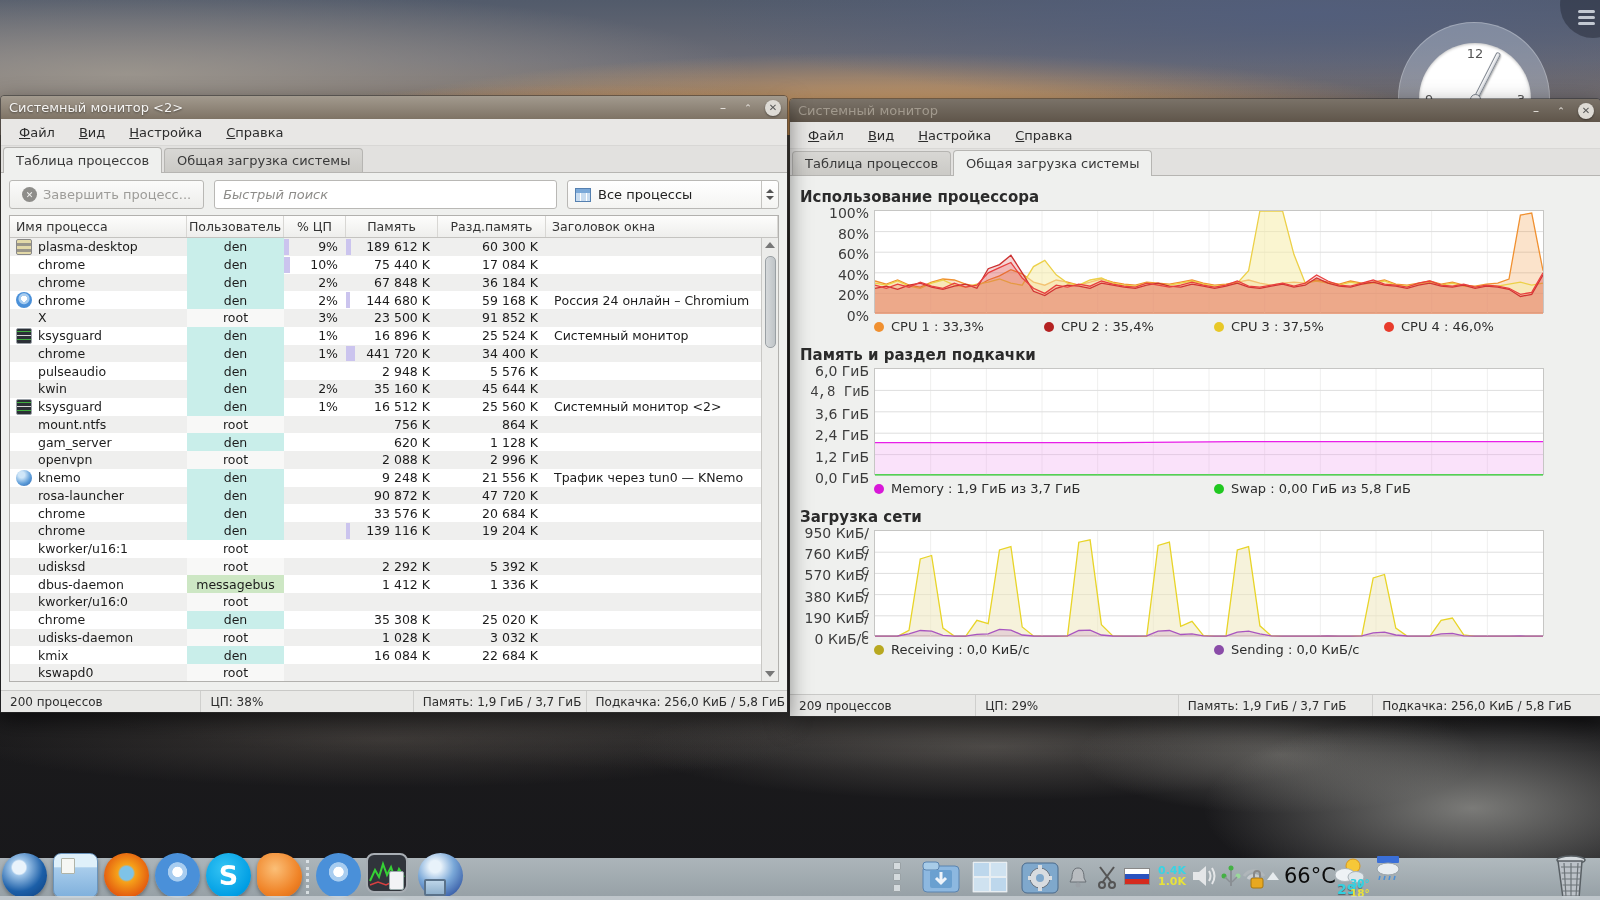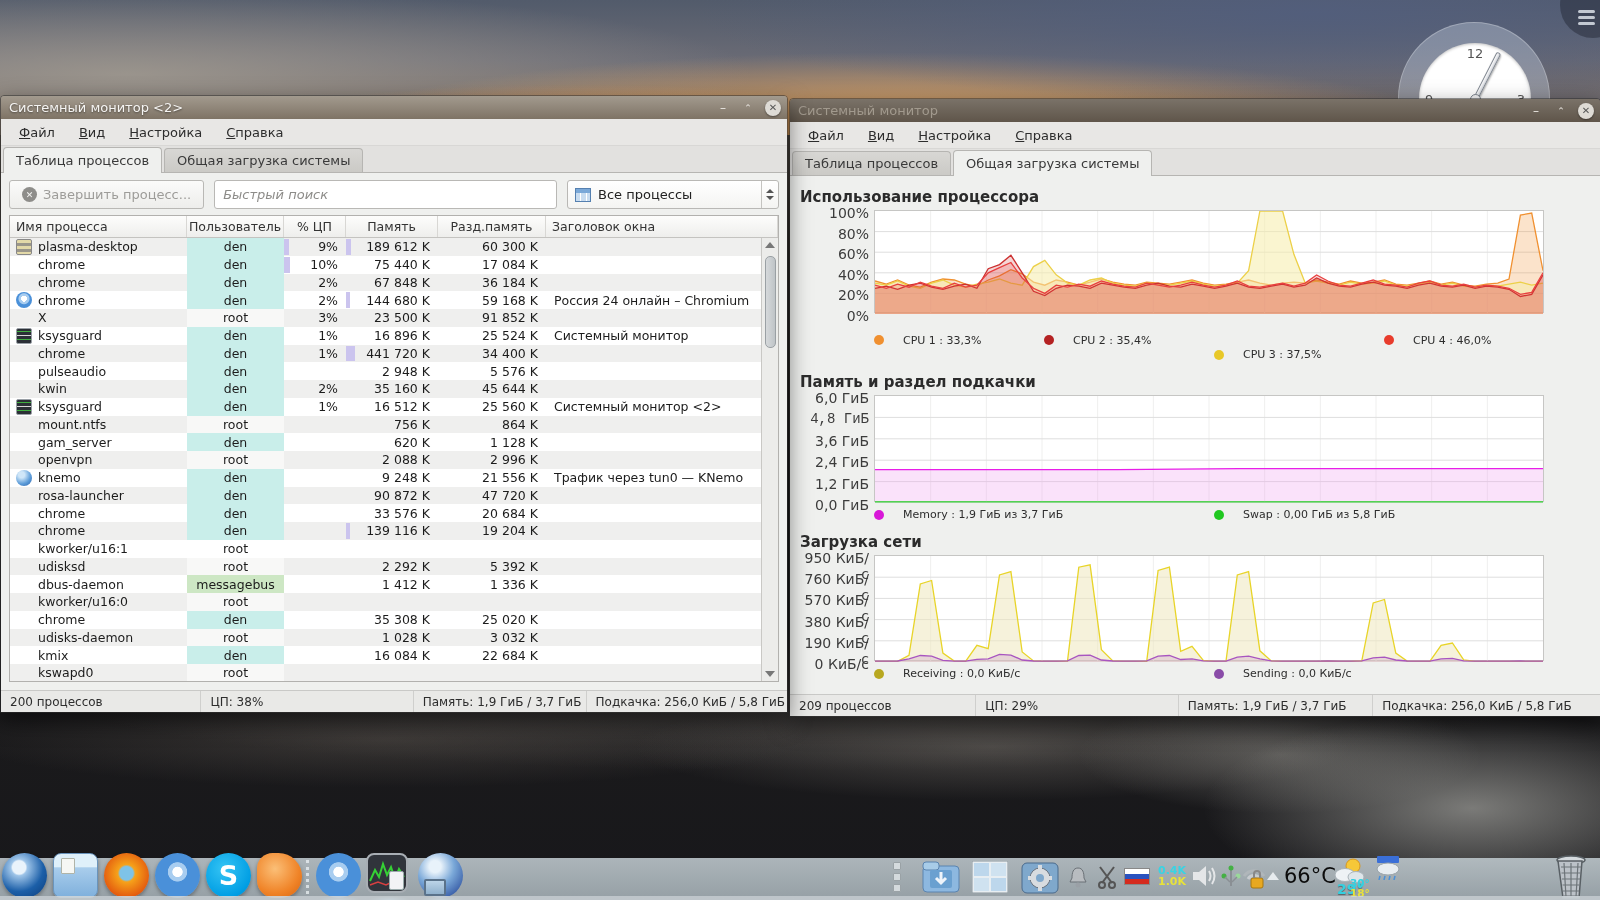--- a/index.html
+++ b/index.html
@@ -94,21 +94,21 @@
 .vscroll .aru{border-bottom:6px solid #777}
 .vscroll .ard{border-top:6px solid #777;margin-top:auto}
 .vscroll .thumb{width:11px;height:92px;border-radius:5px;background:linear-gradient(90deg,#d6d9db,#bfc4c7);border:1px solid #9aa0a4;margin-top:4px}
 
 .chartsec{margin:0 0 0 10px}
 .csec-title{font-size:15px;font-weight:bold;color:#2b2b2b;margin:12px 0 4px 0}
 .plotwrap{position:relative;margin-left:74px;width:670px;background:#fff;border:1px solid #c6c6c4}
 .plotwrap svg{display:block}
 .ylab{position:absolute;width:66px;text-align:right;font-size:14px;color:#3c3c3c;left:-72px}
 .legend{display:flex;margin:6px 0 8px 74px}
-.litem{display:flex;align-items:center;gap:19px;font-size:11px;color:#2d2d2d}
+.litem{display:flex;align-items:center;gap:7px;font-size:13px;color:#2d2d2d}
 .ldot{width:10px;height:10px;border-radius:50%}
 
 #panel{position:absolute;left:0;top:858px;width:1600px;height:38px;background:linear-gradient(180deg,rgba(188,198,203,.9),rgba(165,176,182,.9))}
 #panelstrip{position:absolute;left:0;top:896px;width:1600px;height:4px;background:rgba(205,213,217,.92)}
 .lic{position:absolute;width:45px;height:45px;border-radius:50%;top:-5px}
 .lic.sq{border-radius:8px}
 #launchers .lic{box-shadow:0 2px 4px rgba(0,0,0,.35)}
 .rosa{background:radial-gradient(circle at 38% 32%,#eaf3fb 0 16%,#9ec4e8 20%,#1c5fa8 58%,#0a3a78 100%)}
 .fman{border-radius:6px;background:linear-gradient(180deg,#dff0fa 0 30%,#a9cdec 32%,#7fb0dc 100%);border:1px solid #6a94bc}
 .fman i{position:absolute;left:7px;top:4px;width:14px;height:16px;background:#f6f7f4;border:1px solid #b0b4a8;border-radius:1px}
@@ -219,21 +219,21 @@
           </div>
           <div class="legend">
             <span class="litem" style="width: 170px;">
               <span class="ldot" style="background: rgb(240, 144, 48);"></span>
               <span>CPU 1 : 33,3%</span>
             </span>
             <span class="litem" style="width: 170px;">
               <span class="ldot" style="background: rgb(180, 34, 34);"></span>
               <span>CPU 2 : 35,4%</span>
             </span>
-            <span class="litem" style="width: 170px; margin-top: 29px;">
+            <span class="litem" style="width: 170px;">
               <span class="ldot" style="background: rgb(232, 200, 40);"></span>
               <span>CPU 3 : 37,5%</span>
             </span>
             <span class="litem" style="width: 170px;">
               <span class="ldot" style="background: rgb(232, 60, 44);"></span>
               <span>CPU 4 : 46,0%</span>
             </span>
           </div>
         </div>
         <div class="chartsec">

